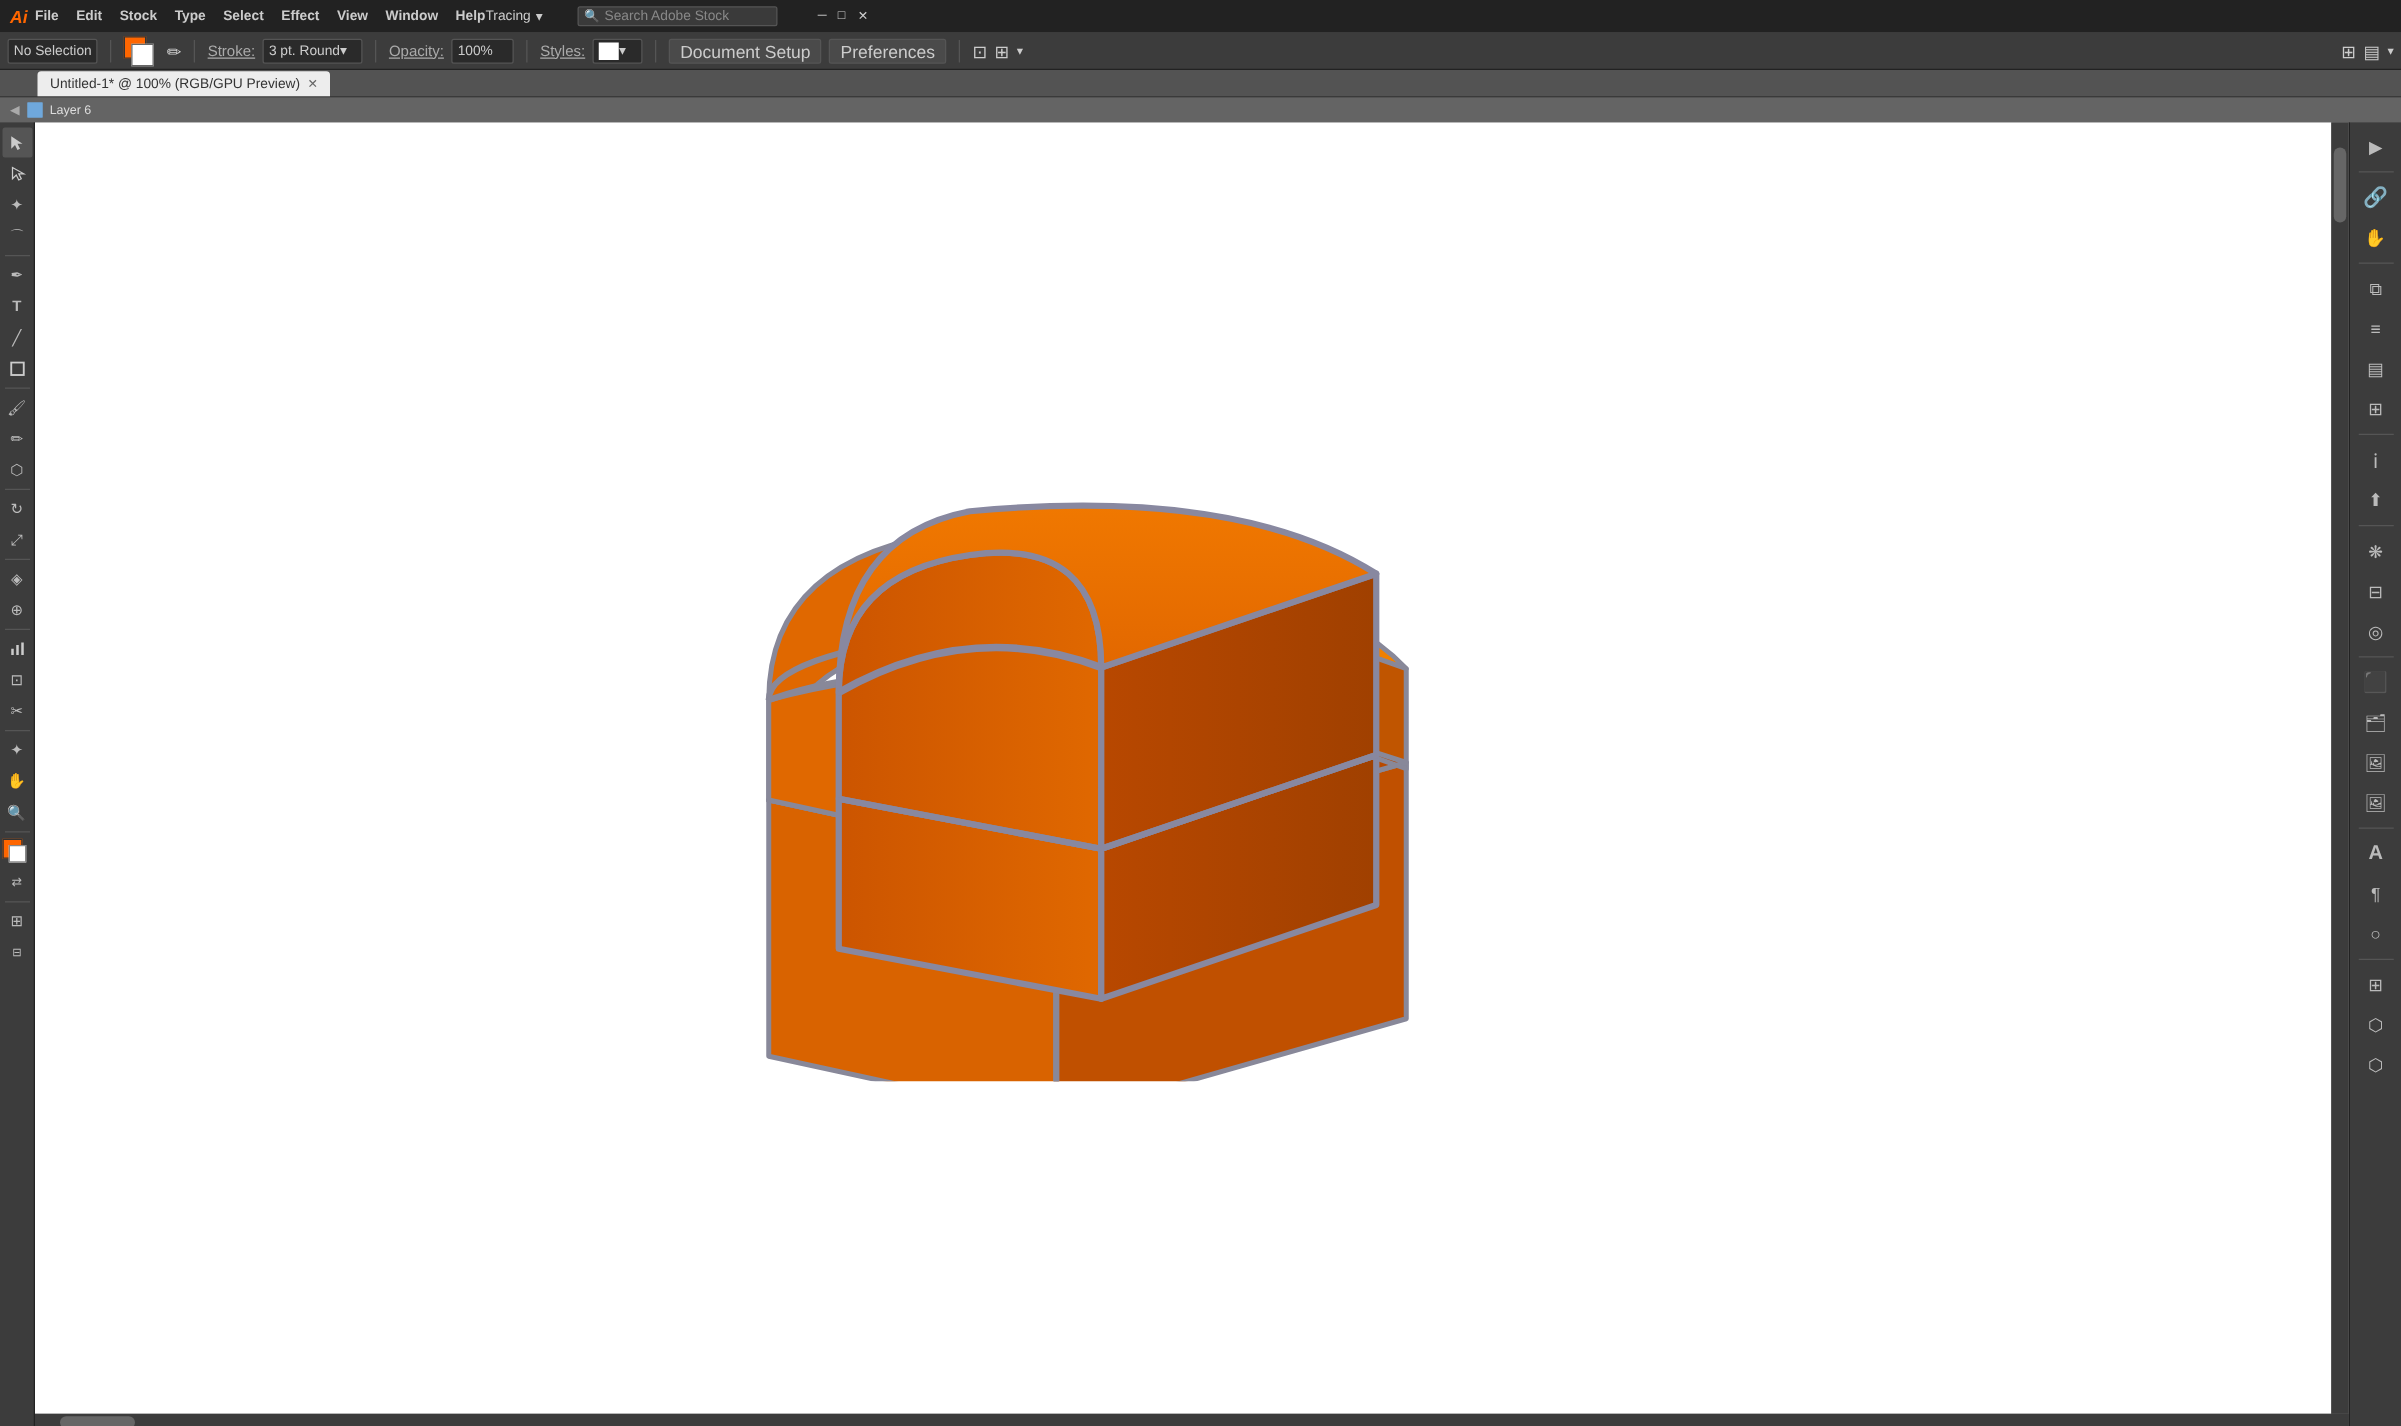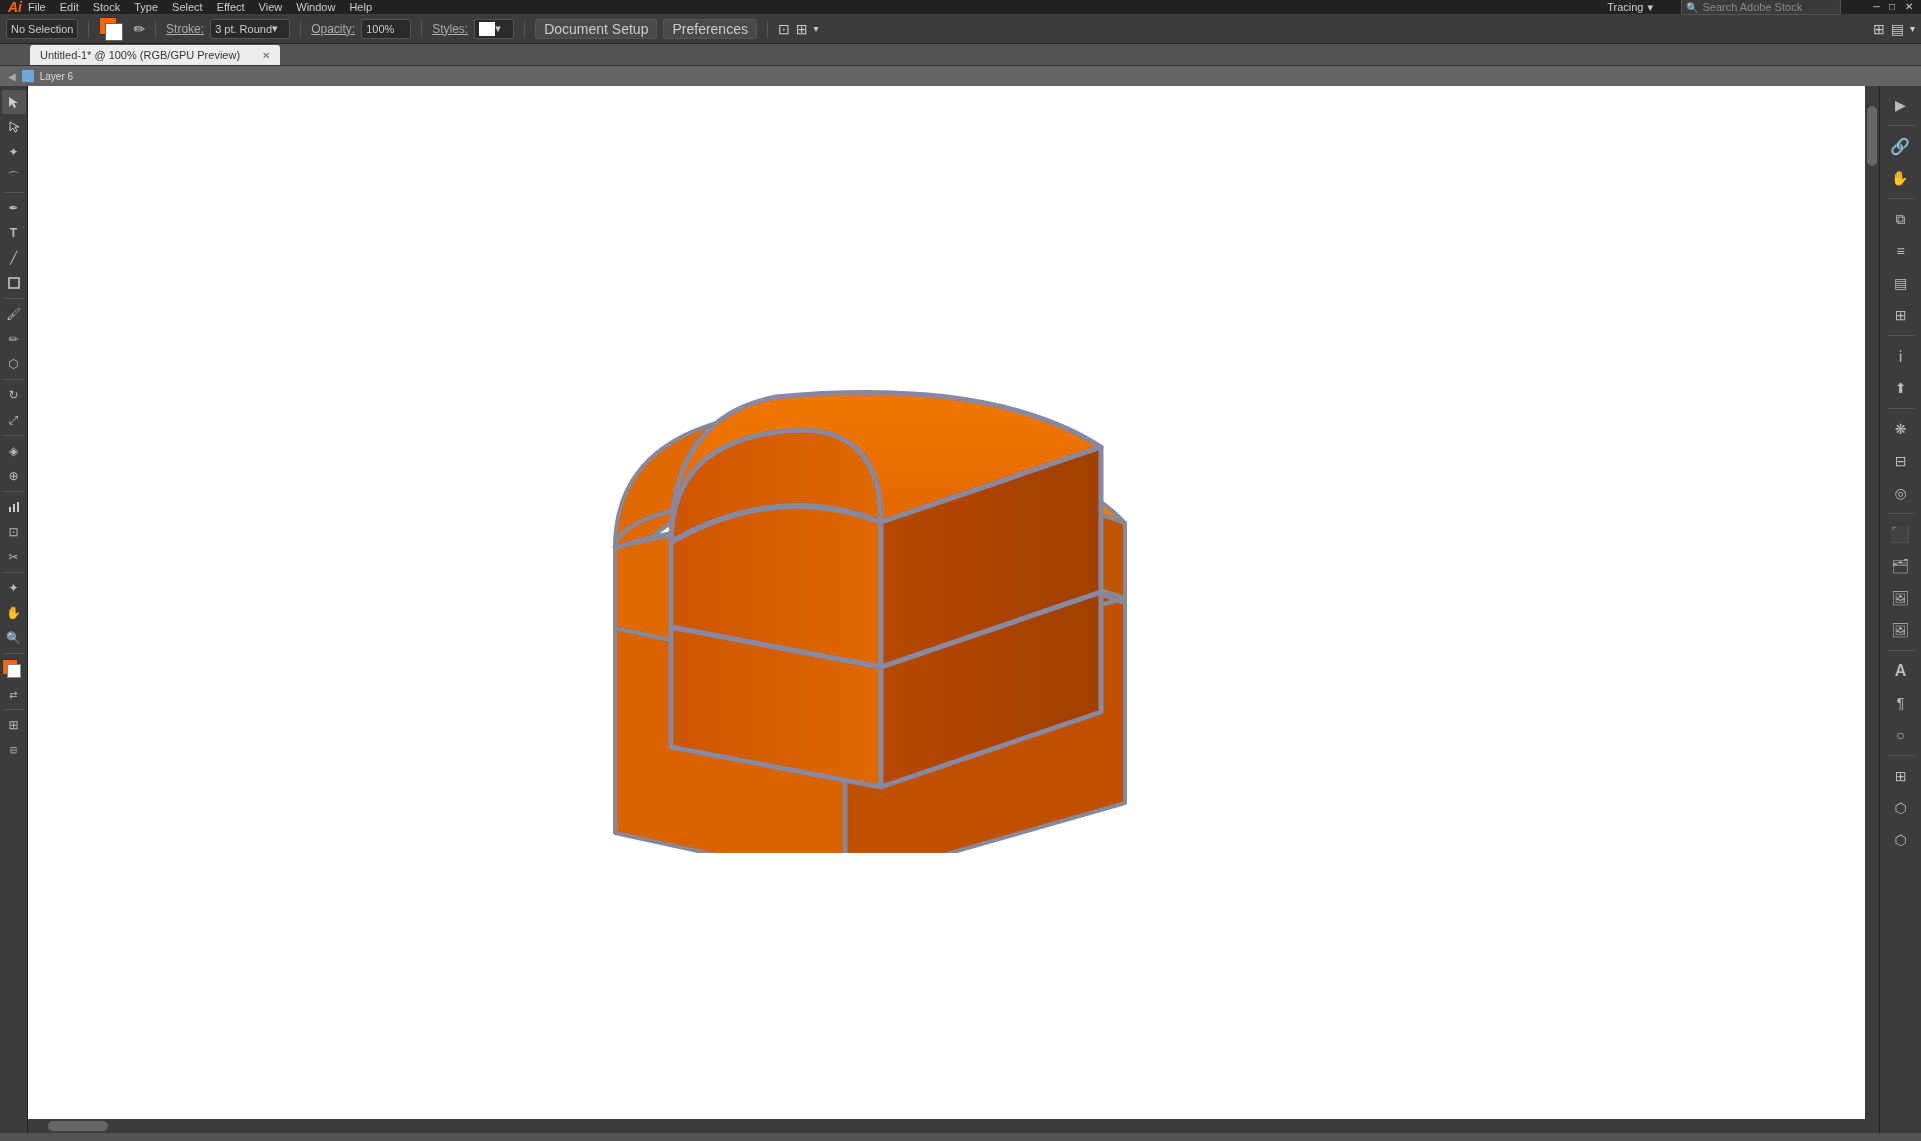--- a/index.html
+++ b/index.html
@@ -9,25 +9,24 @@
       background: #535353;
       font-family: 'Arial', sans-serif;
       font-size: 11px;
       color: #ccc;
       overflow: hidden;
       user-select: none;
     }
 
     
     #title-bar {
-      height: 14px;
+      height: 26px;
       background: #222;
       display: flex;
       align-items: center;
-      justify-content: space-between;
       padding: 0 8px;
     }
     #title-bar-left {
       display: flex;
       align-items: center;
       gap: 6px;
     }
     #app-logo {
       color: #ff6600;
       font-size: 14px;
@@ -35,20 +34,21 @@
       font-weight: bold;
     }
     #menu-bar {
       display: flex;
       gap: 14px;
       font-size: 11px;
       color: #ccc;
     }
     #menu-bar span {
       cursor: pointer;
+      font-weight: bold;
     }
     #title-bar-right {
       display: flex;
       align-items: center;
       gap: 28px;
     }
     #tracing-dropdown {
       display: flex;
       align-items: center;
       gap: 4px;
@@ -137,21 +137,21 @@
     .tab {
       height: 20px;
       background: #ededed;
       border-radius: 3px 3px 0 0;
       display: flex;
       align-items: center;
       padding: 0 10px;
       font-size: 11px;
       color: #333;
       cursor: pointer;
-      gap: 22px;
+      gap: 6px;
     }
     .tab-close {
       font-size: 10px;
       color: #666;
       cursor: pointer;
     }
 
     
     #layer-bar {
       height: 20px;

